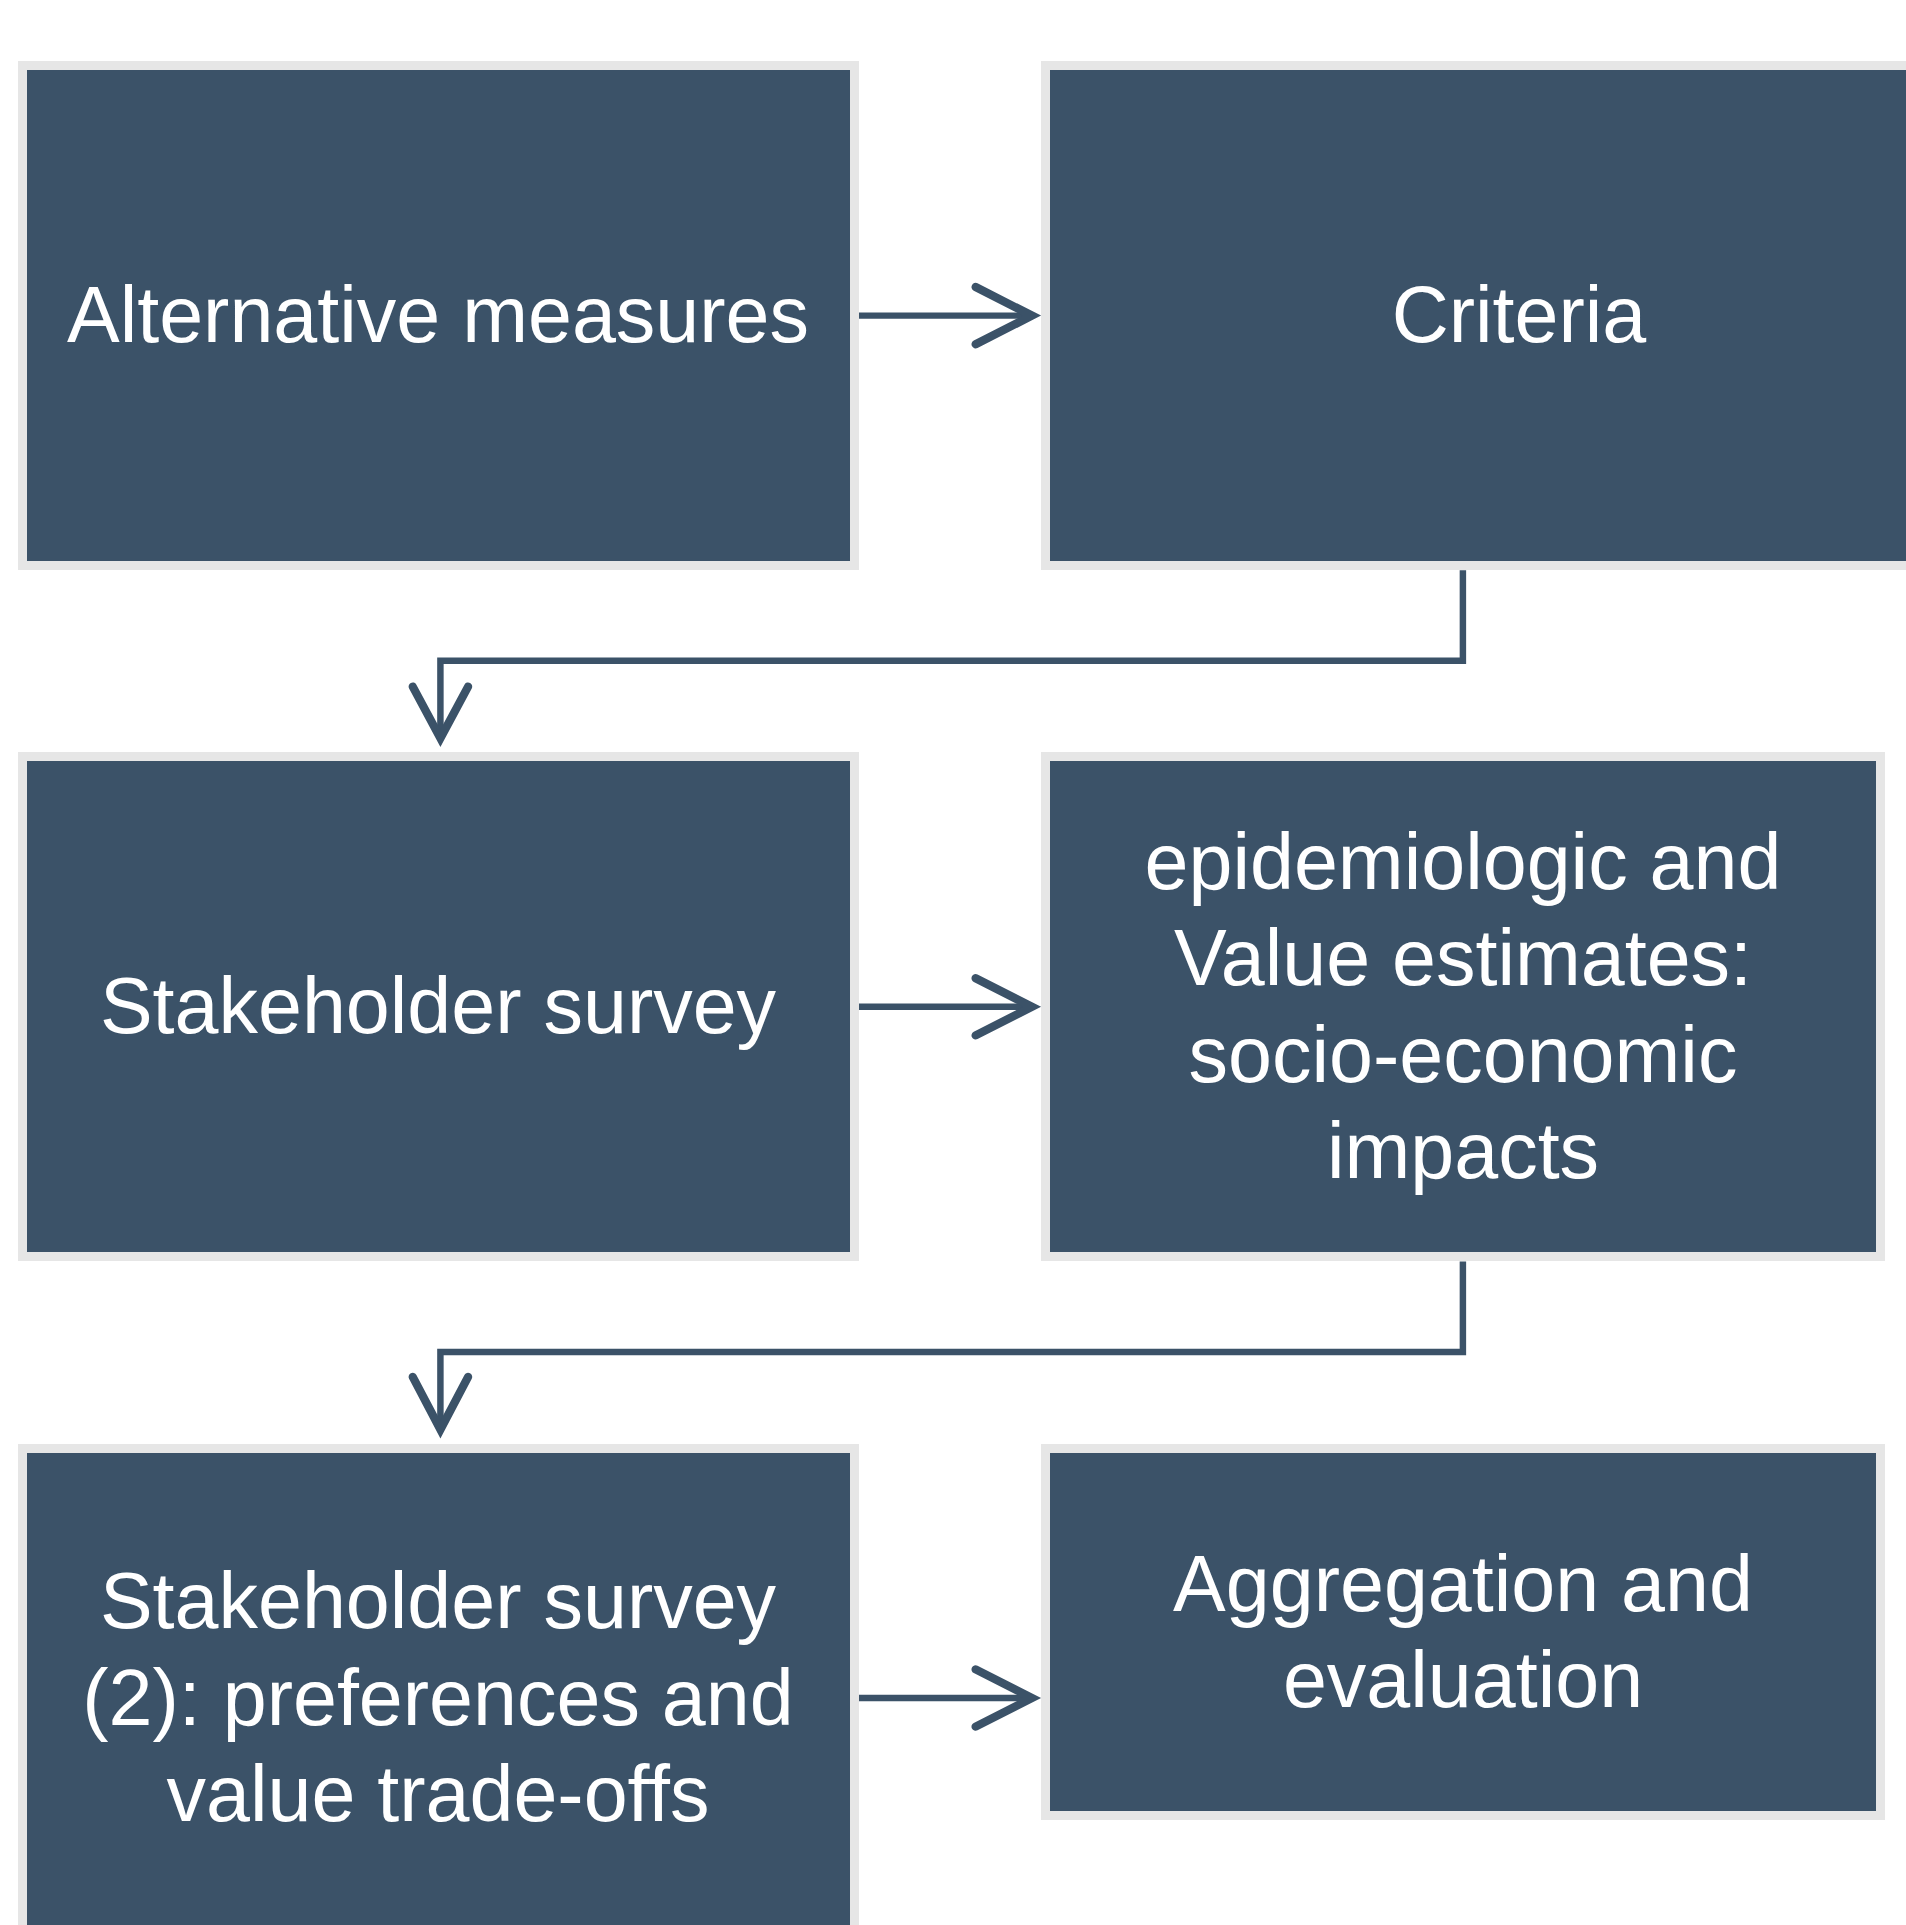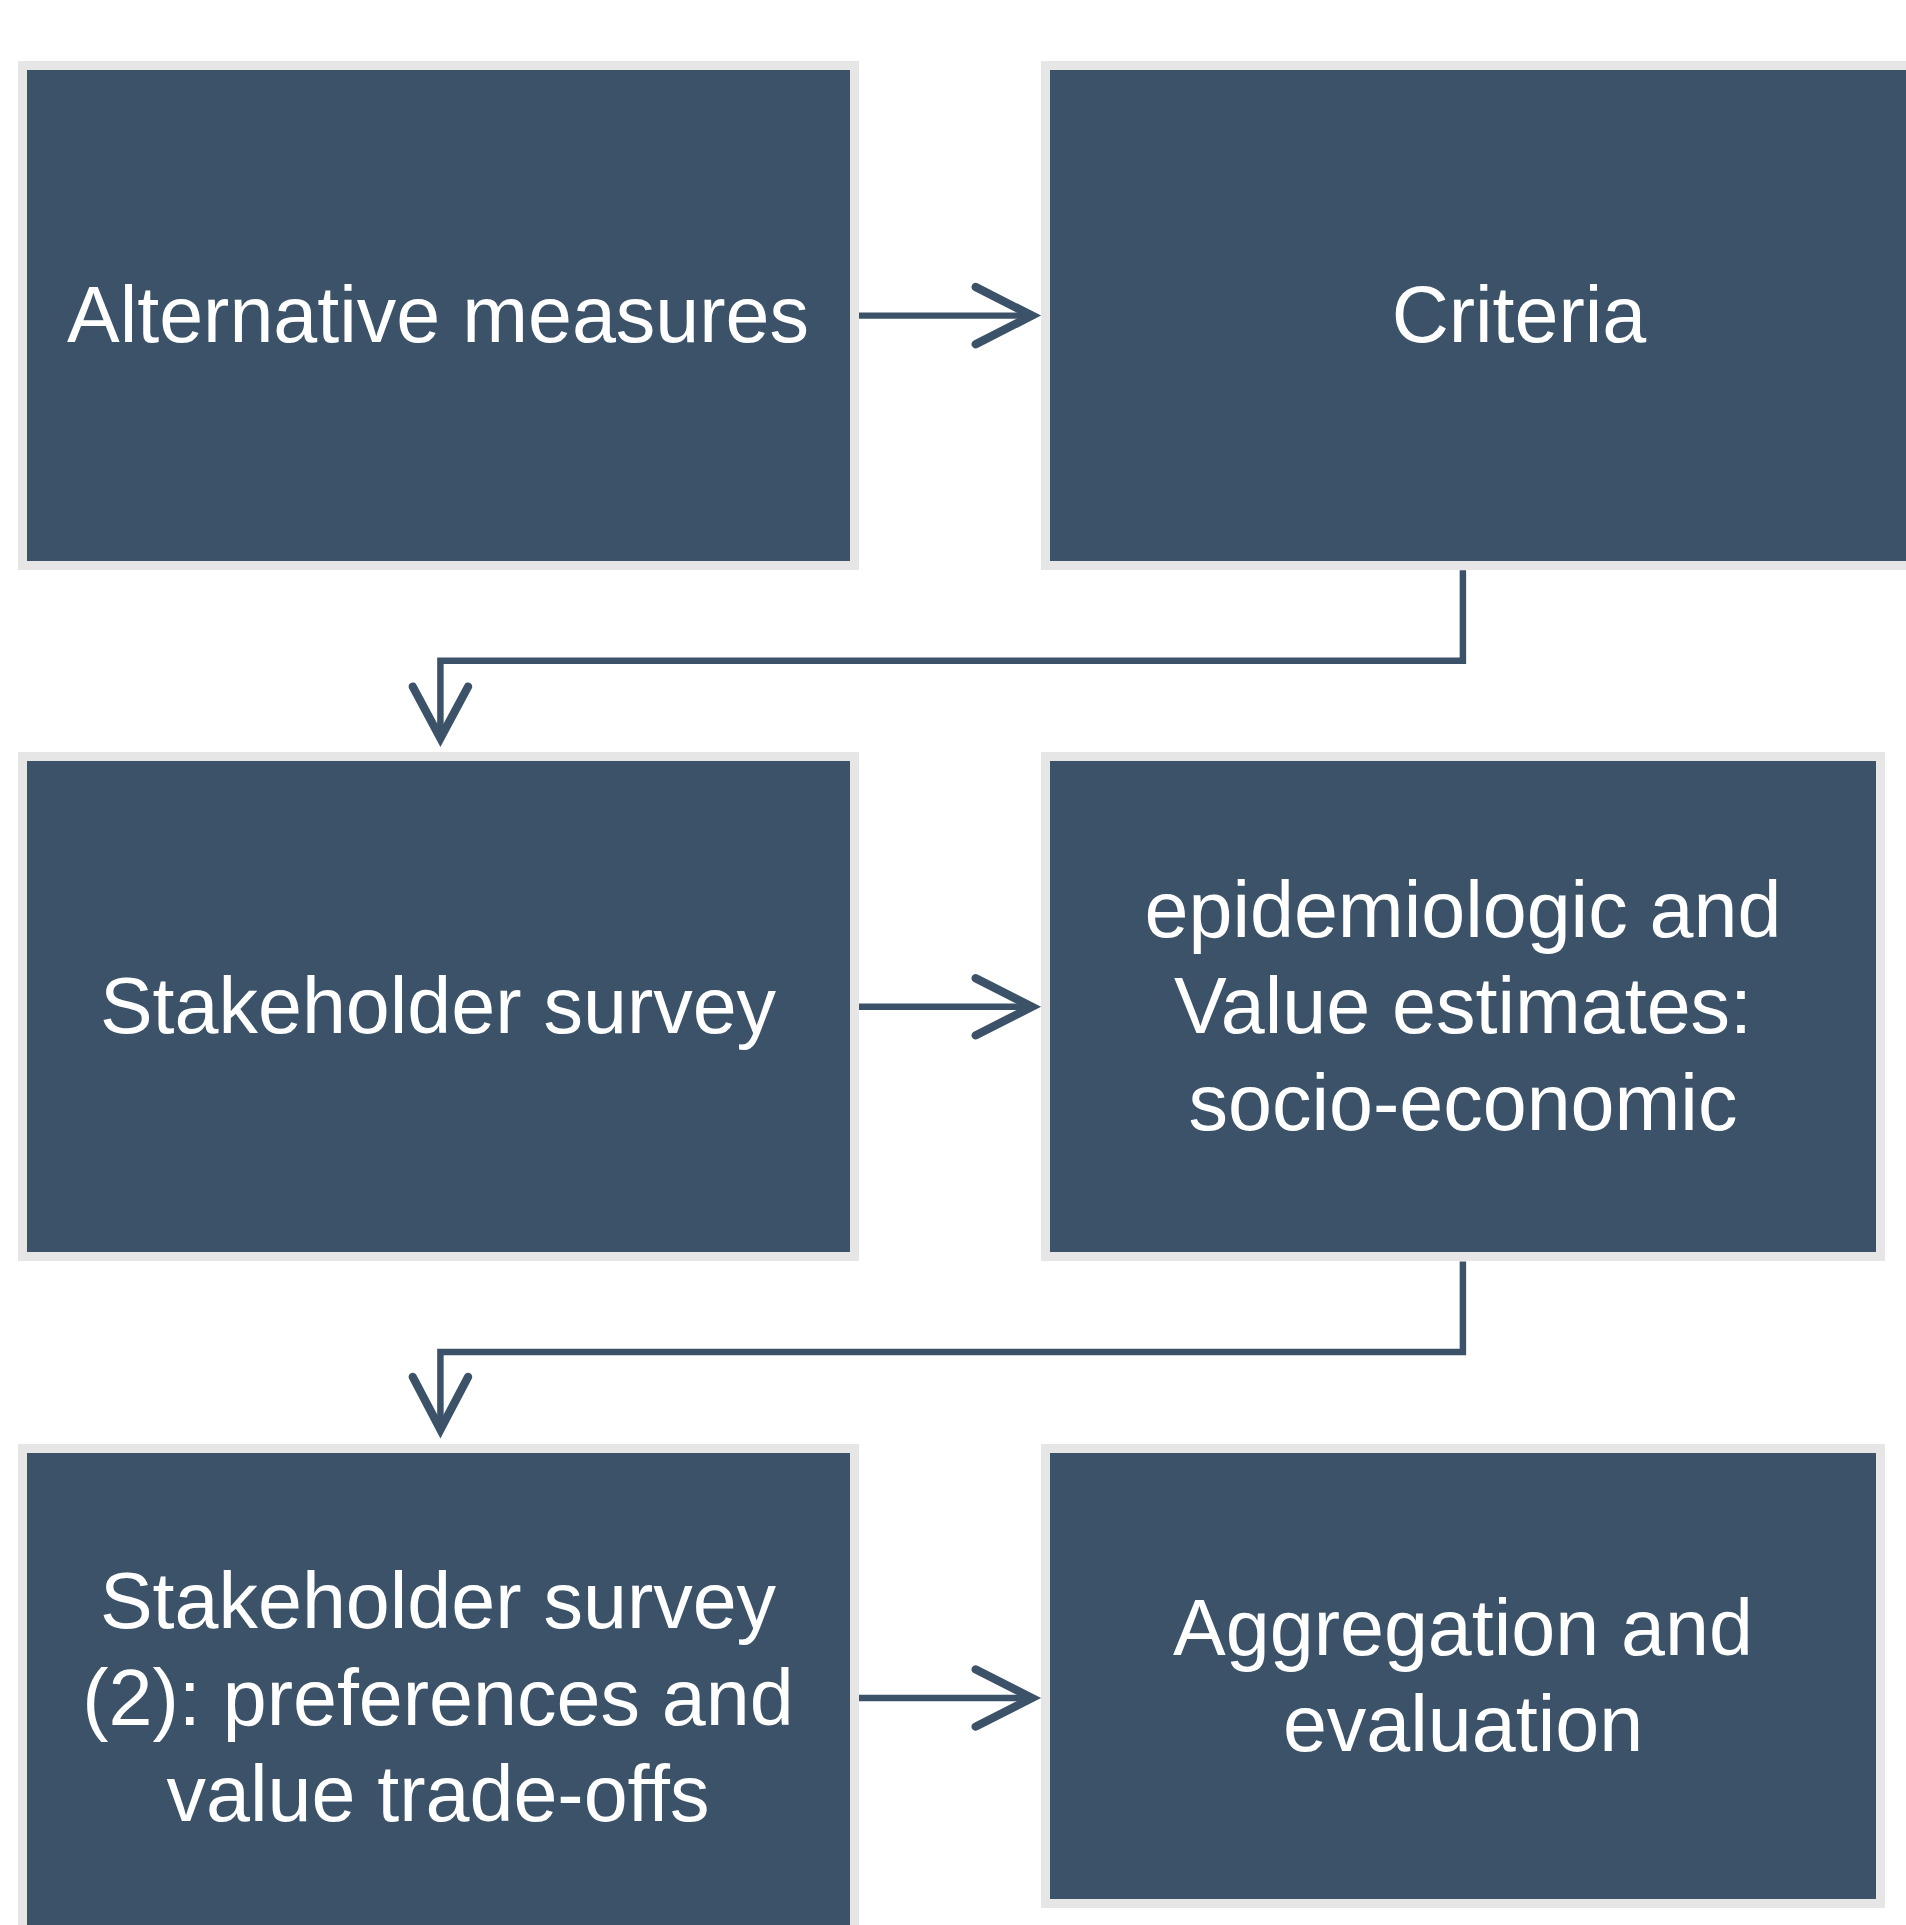--- a/index.html
+++ b/index.html
@@ -32,21 +32,21 @@
     text-align:center;
     font-size:79px;
     line-height:1.22;
   }
   .node .line{white-space:nowrap;}
   #n1{left:17.5px;  top:13px;   width:841px; height:509px;}
   #n2{left:1041px;top:13px;   width:956px; height:509px;}
   #n3{left:17.5px;  top:704px;  width:841px; height:509px;}
   #n4{left:1041px;top:704px;  width:844px; height:509px;}
   #n5{left:17.5px;  top:1396px; width:841px; height:508px;}
-  #n6{left:1041px;top:1396px; width:844px; height:464px;}
+  #n6{left:1041px;top:1396px; width:844px; height:376px;}
   .connectors{
     position:absolute;
     left:0;top:0;
     pointer-events:none;
   }
   .connectors .shaft{
     fill:none;
     stroke:var(--connector);
     stroke-width:7px;
   }
@@ -95,20 +95,21 @@
   </div>
 
   <div class="node" id="n3">
     <div class="line">Stakeholder survey</div>
   </div>
 
   <div class="node" id="n4">
     <div class="line">epidemiologic and</div>
     <div class="line">Value estimates:</div>
     <div class="line">socio-economic</div>
+    <div class="line">impacts</div>
   </div>
 
   <div class="node" id="n5">
     <div class="line">Stakeholder survey</div>
     <div class="line">(2): preferences and</div>
     <div class="line">value trade-offs</div>
   </div>
 
   <div class="node" id="n6">
     <div class="line">Aggregation and</div>

